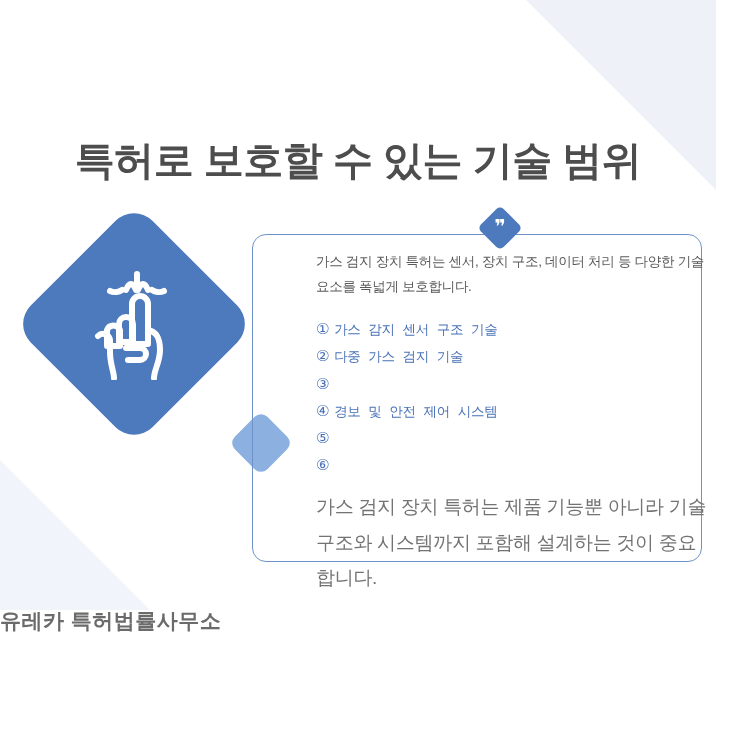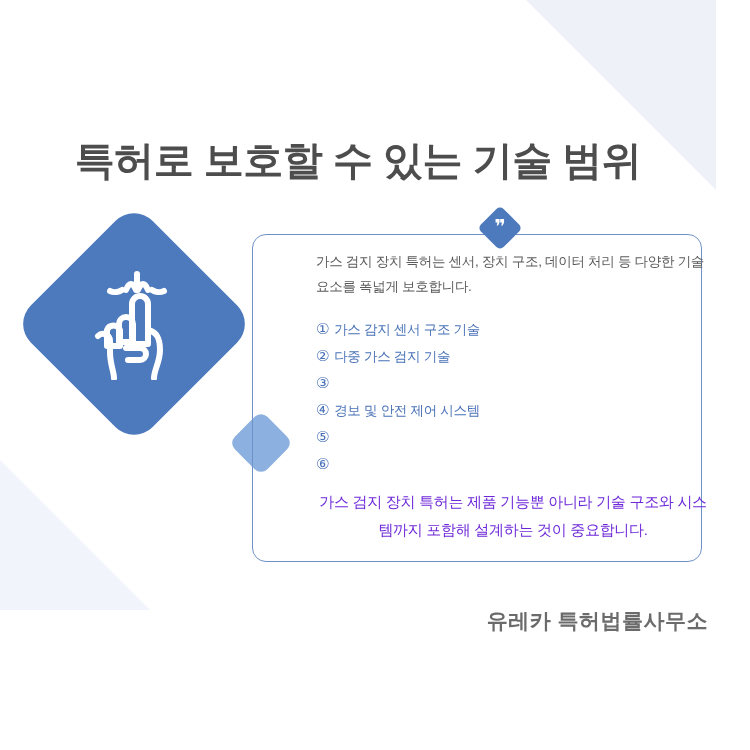--- a/index.html
+++ b/index.html
@@ -162,37 +162,36 @@
     letter-spacing: -0.3px;
     margin-bottom: 12px;
   }
   .li-num {
     font-family: "DejaVu Sans", sans-serif;
     font-size: 15px;
     margin-right: 5px;
     color: #4a72b8;
     flex: none;
   }
-  .li-text { color: #4a72b8; }
+  .li-text { color: #4a72b8; font-family: Liberation Mono, monospace; }
   .closing-para {
-    font-size: 15px;
+    font-size: 19px;
     line-height: 1.85;
-    color: #6d28d9;
+    color: #737373;
     letter-spacing: -0.3px;
     margin: 16px 0 0 0;
-    text-align: center;
   }
 
   
   .footer {
     position: absolute;
     left: 0;
-    right: 8px;
+    right: 0;
     top: 608px;
-    text-align: right;
+    text-align: left;
   }
   .brand-ko {
     font-size: 21px;
     font-weight: bold;
     color: #6b6b6b;
     letter-spacing: 0.5px;
     line-height: 1.2;
   }
   .brand-en {
     margin-top: 5px;

